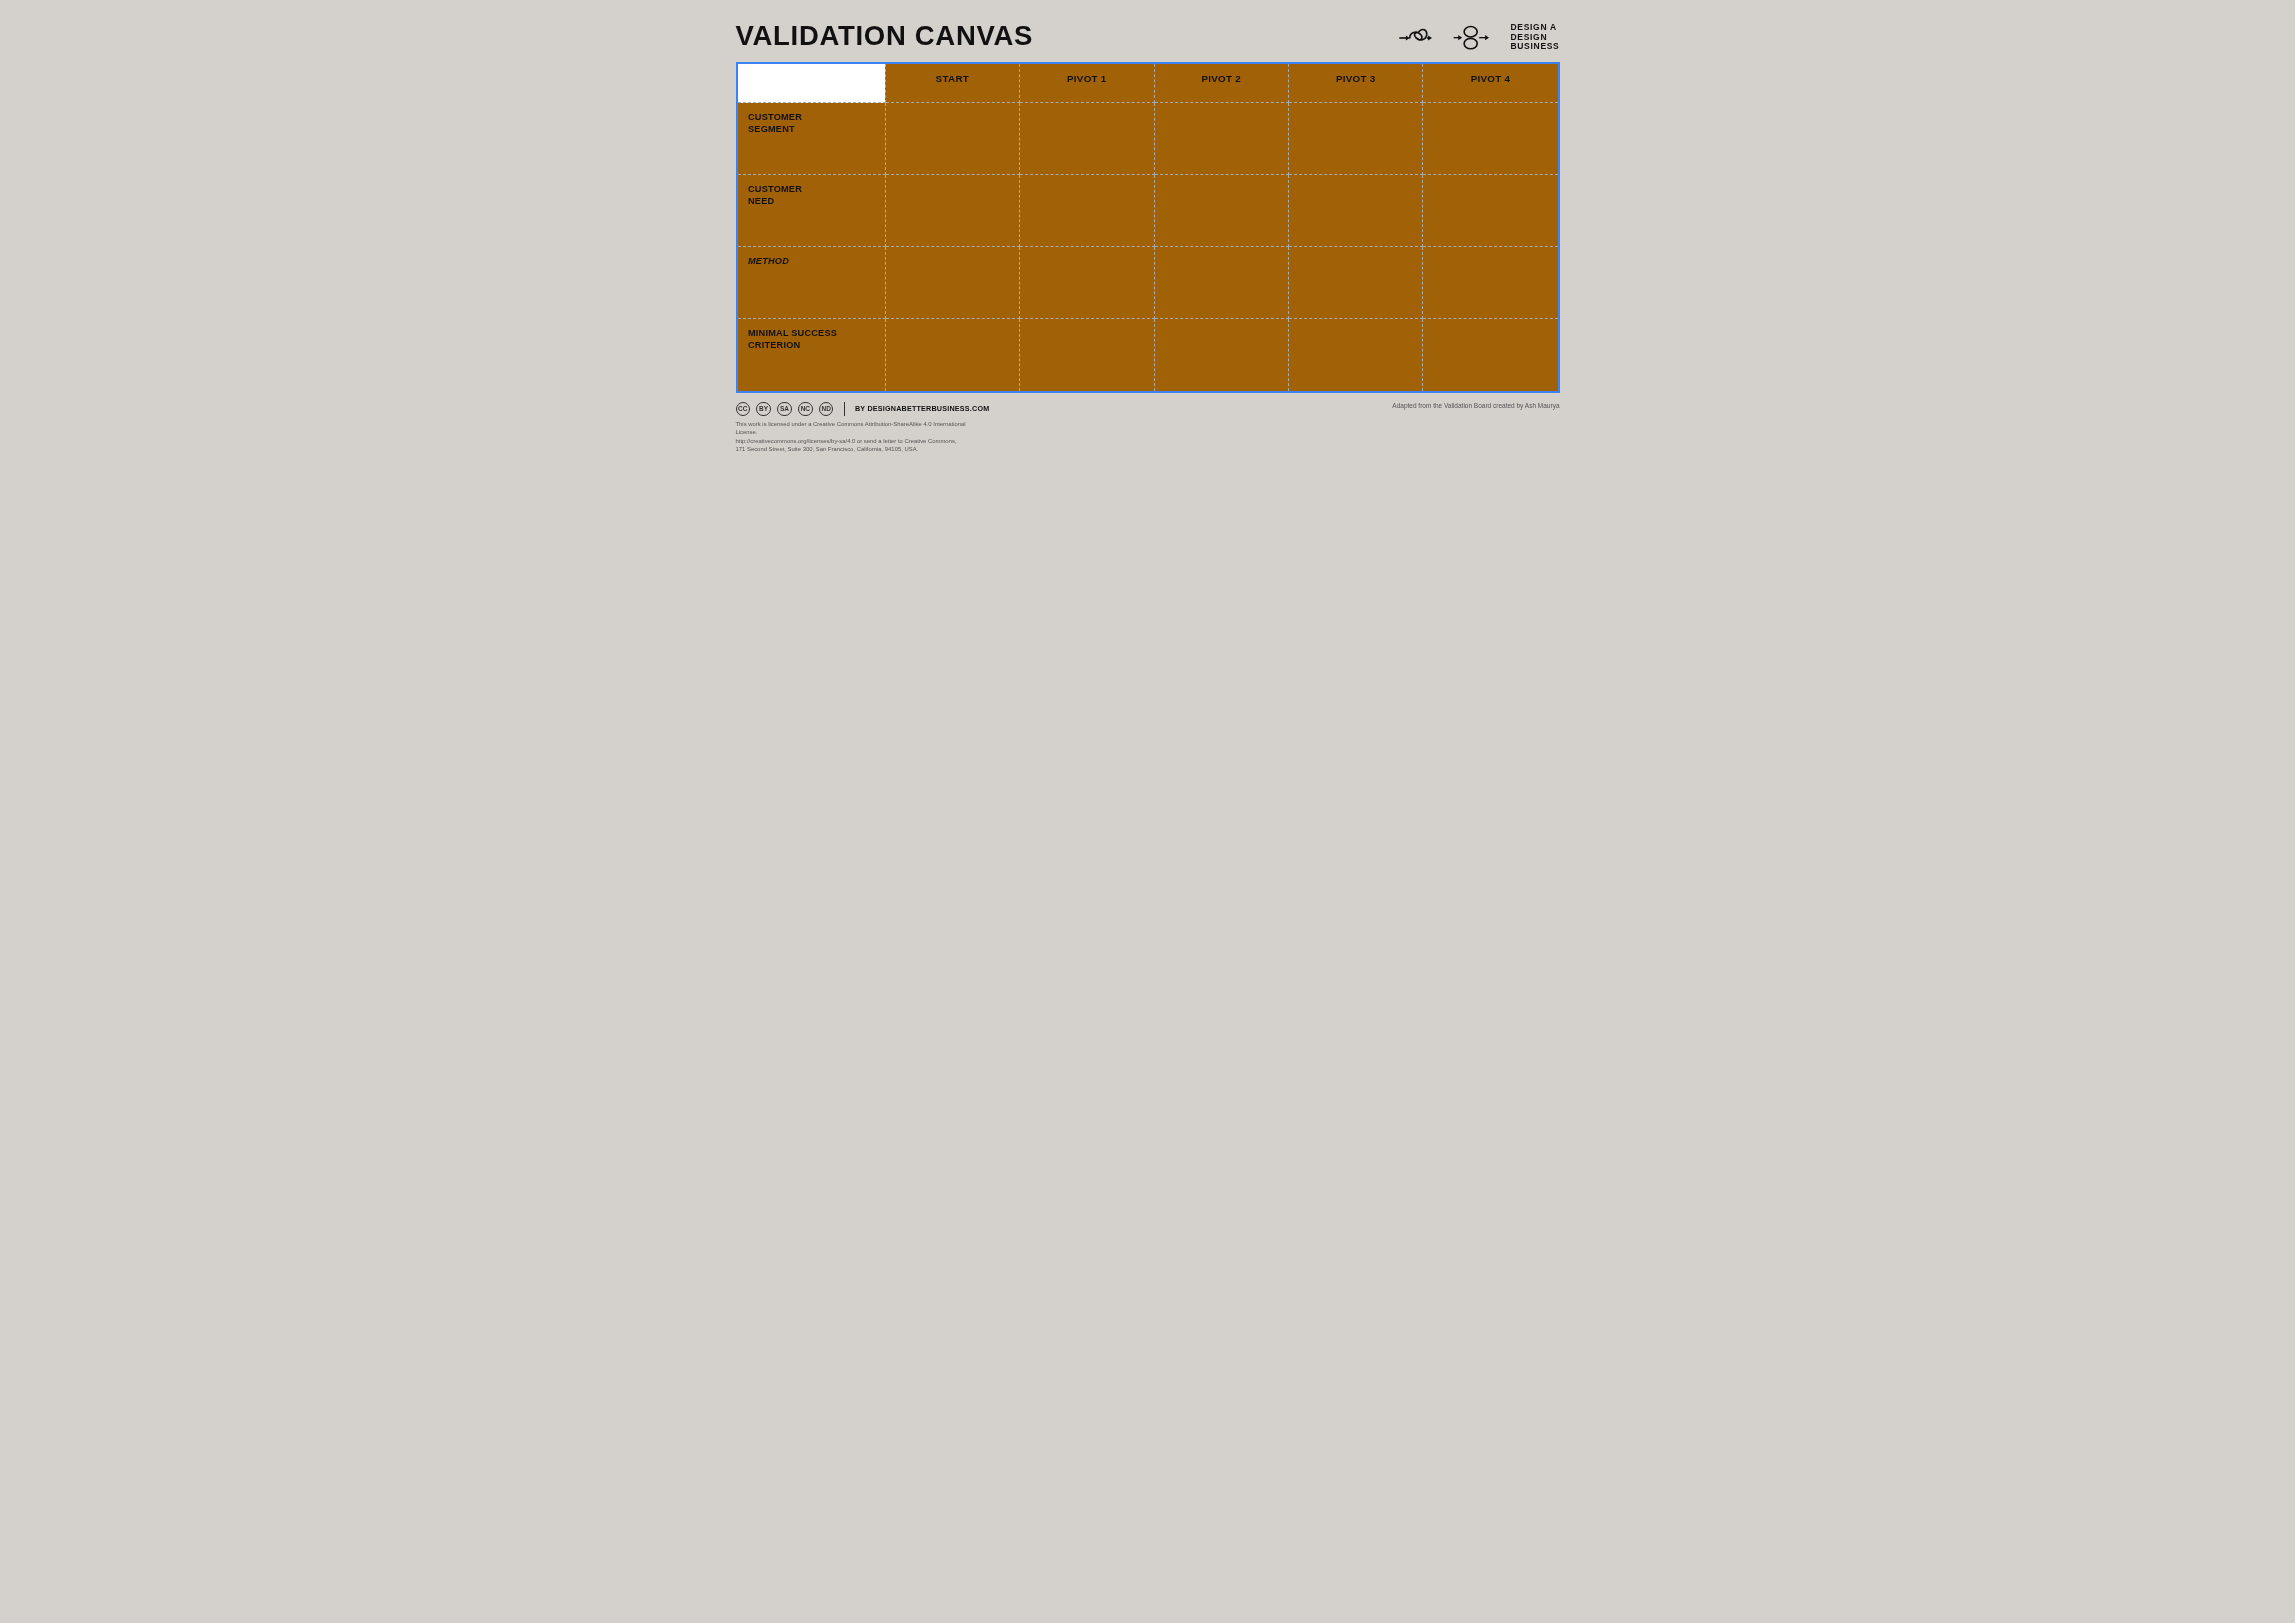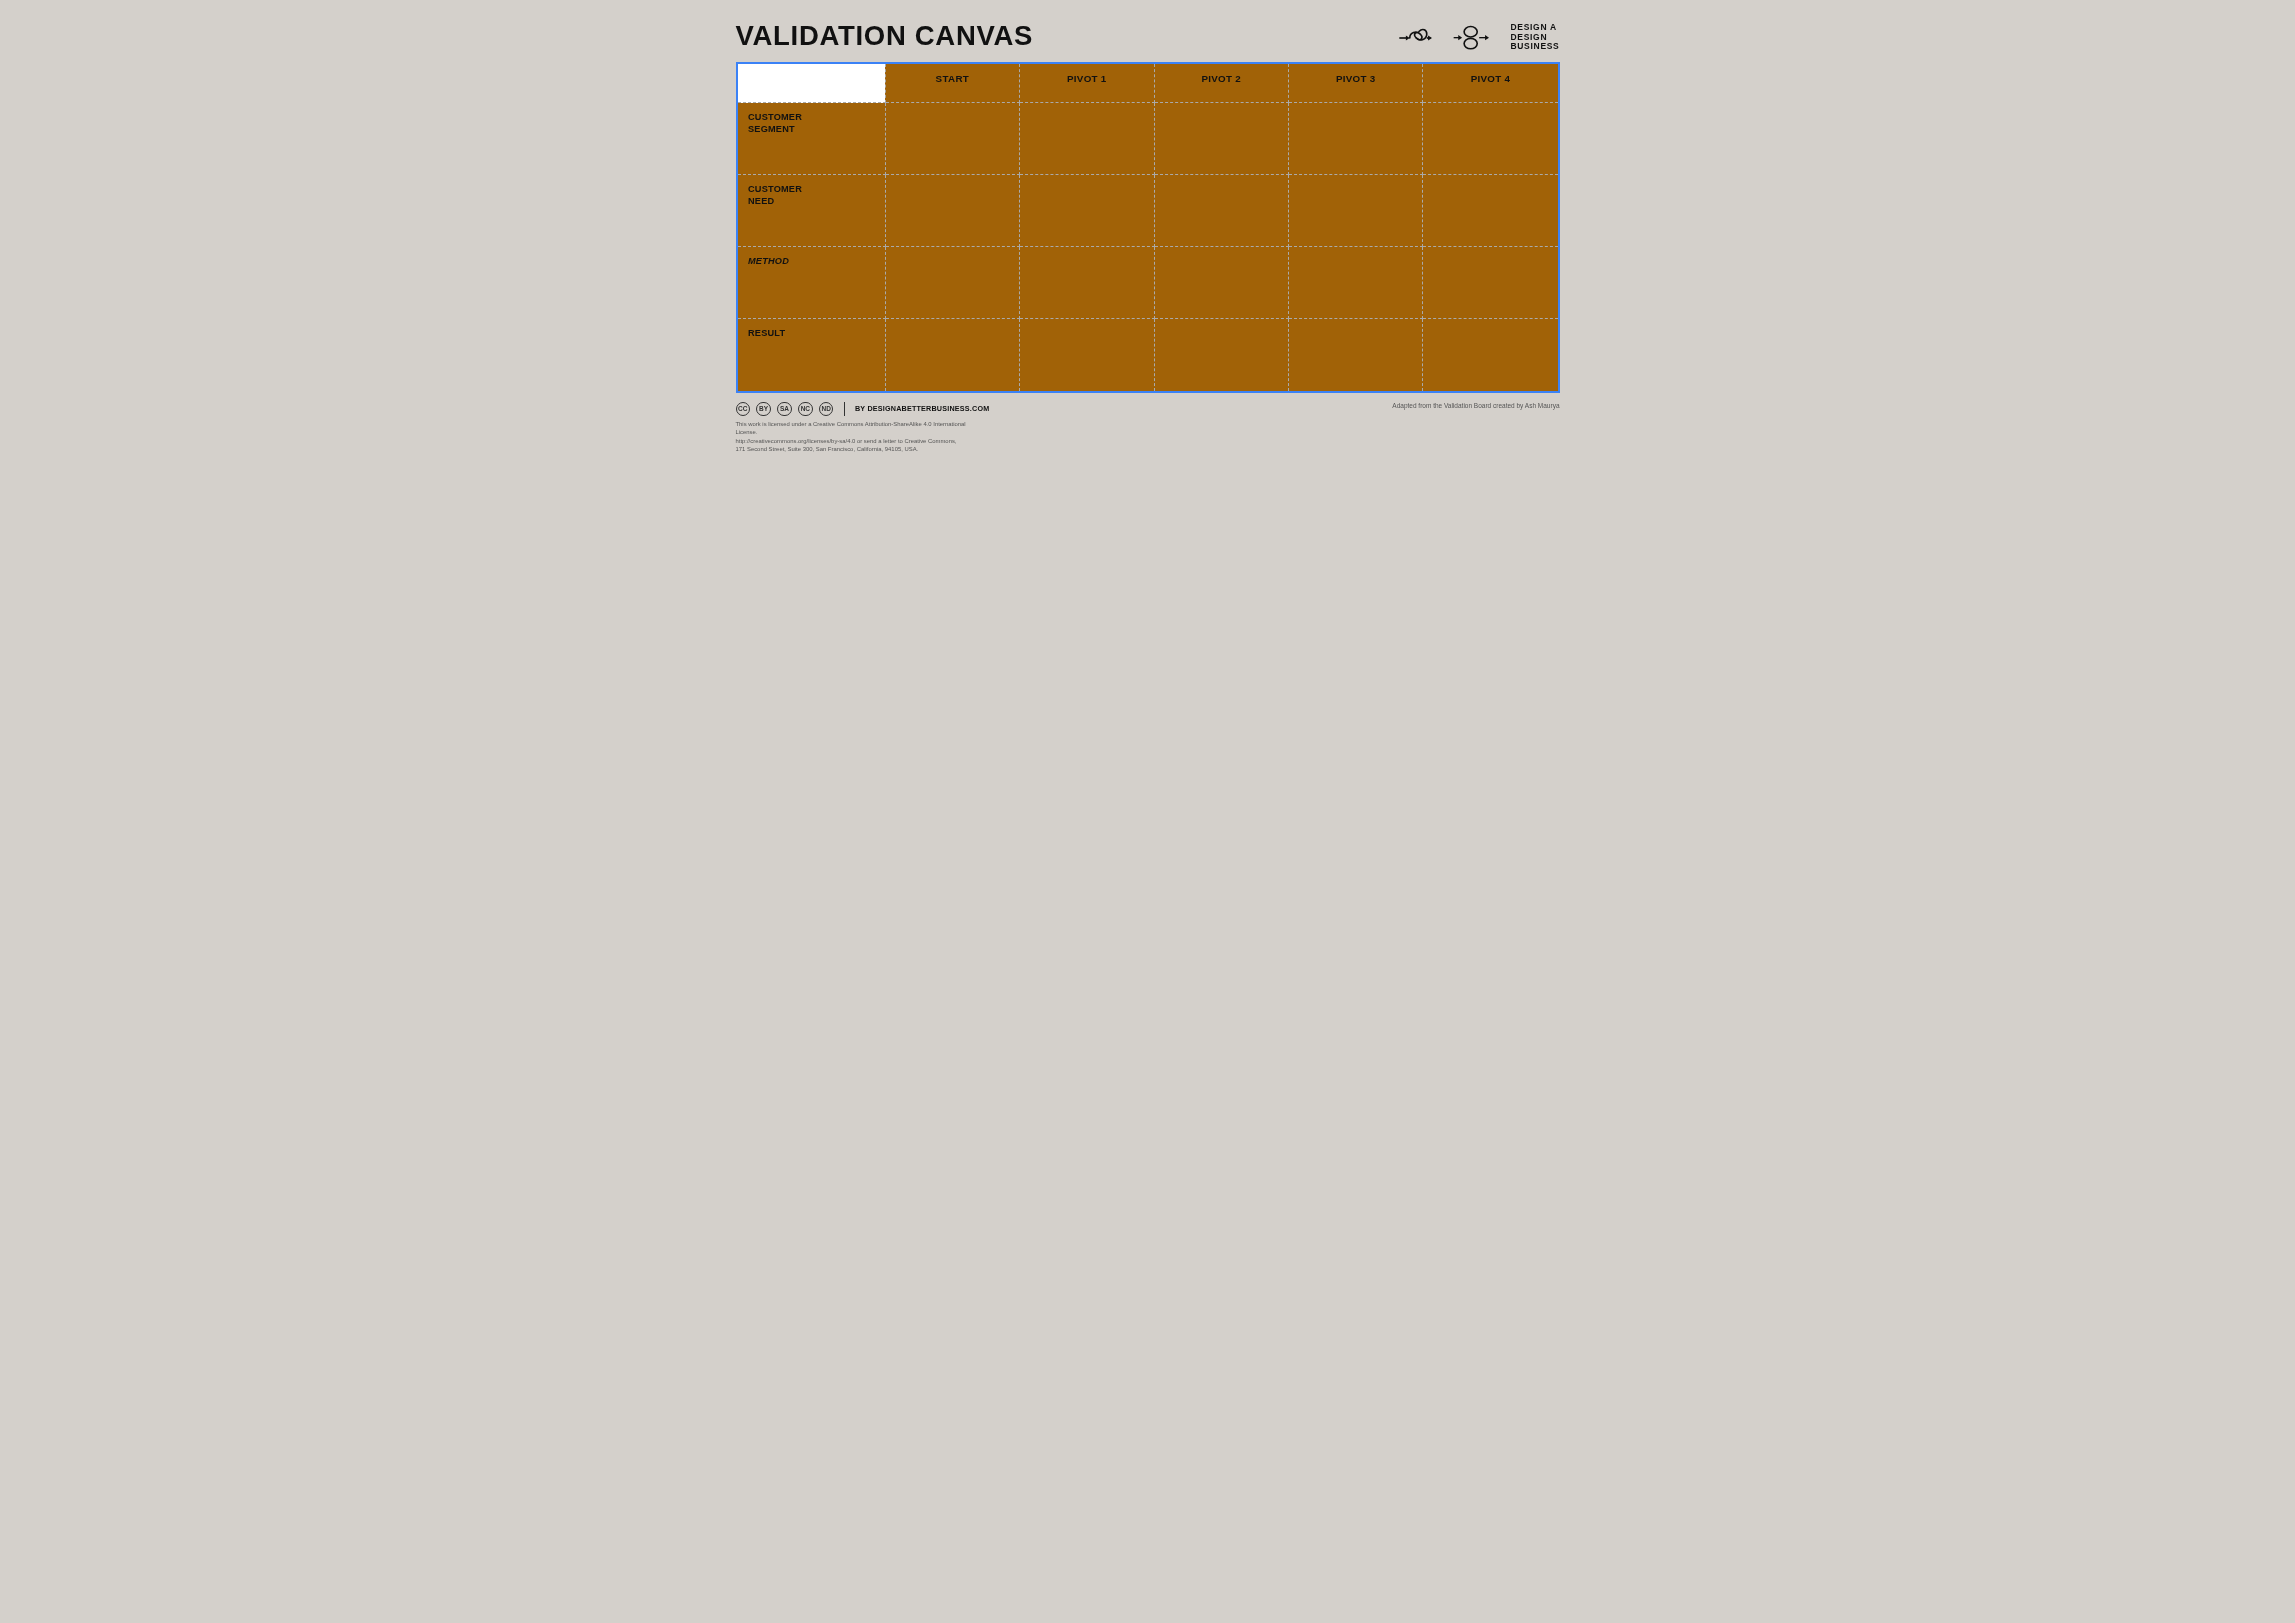--- a/index.html
+++ b/index.html
@@ -301,31 +301,32 @@
           <td>
             <div class="row-label" style="white-space:pre-line;">METHOD</div>
           </td>
           <td></td>
           <td></td>
           <td></td>
           <td></td>
           <td></td>
         </tr>
 
-
-        <tr class="row-result">
+        <tr class="row-minimal">
           <td>
-            <div class="row-label" style="white-space:pre-line;">RESULT</div>
+            <div class="row-label" style="white-space:pre-line;">MINIMAL SUCCESS
+CRITERION</div>
           </td>
           <td></td>
           <td></td>
           <td></td>
           <td></td>
           <td></td>
         </tr>
+
       </tbody>
     </table>
   </div>
 
   <div class="footer">
     <div class="footer-left">
       <div class="footer-icons-row">
 
         <div class="cc-icon" title="Creative Commons">CC</div>
         <div class="cc-icon" title="Attribution">BY</div>

